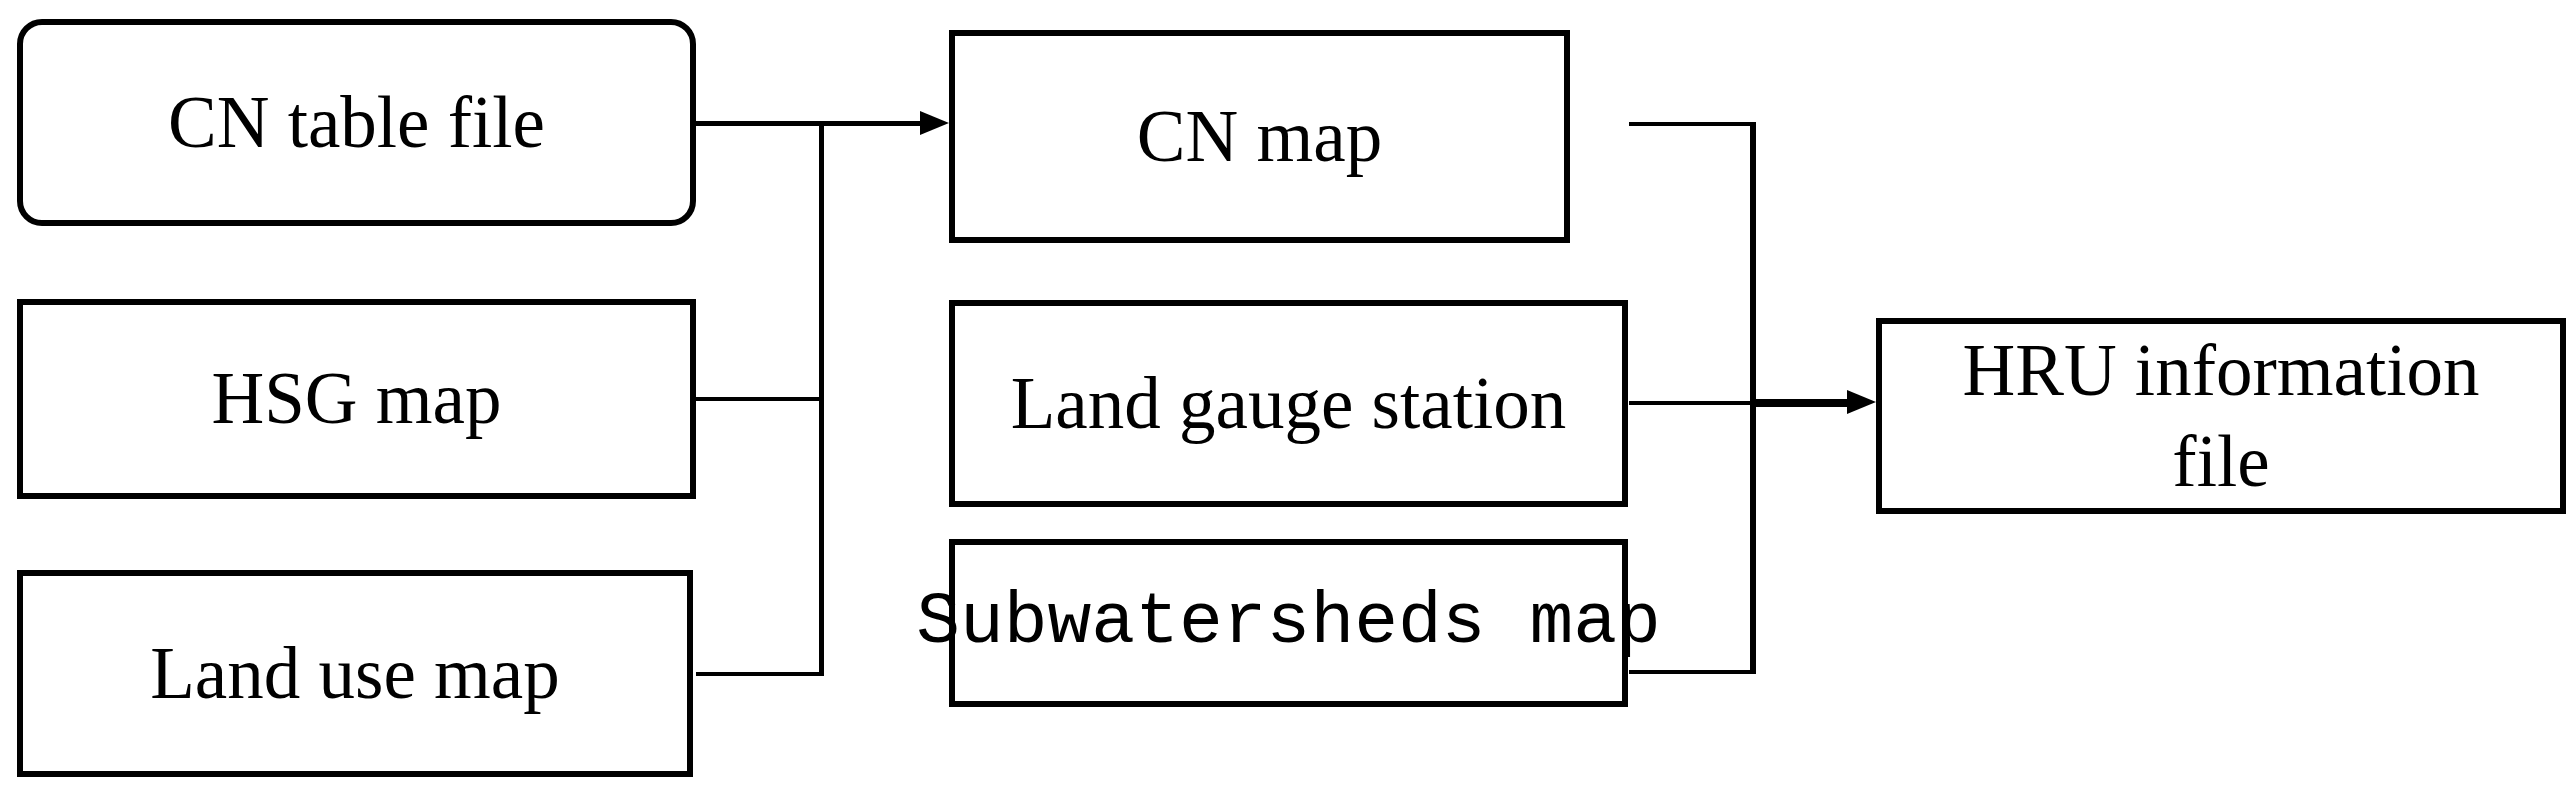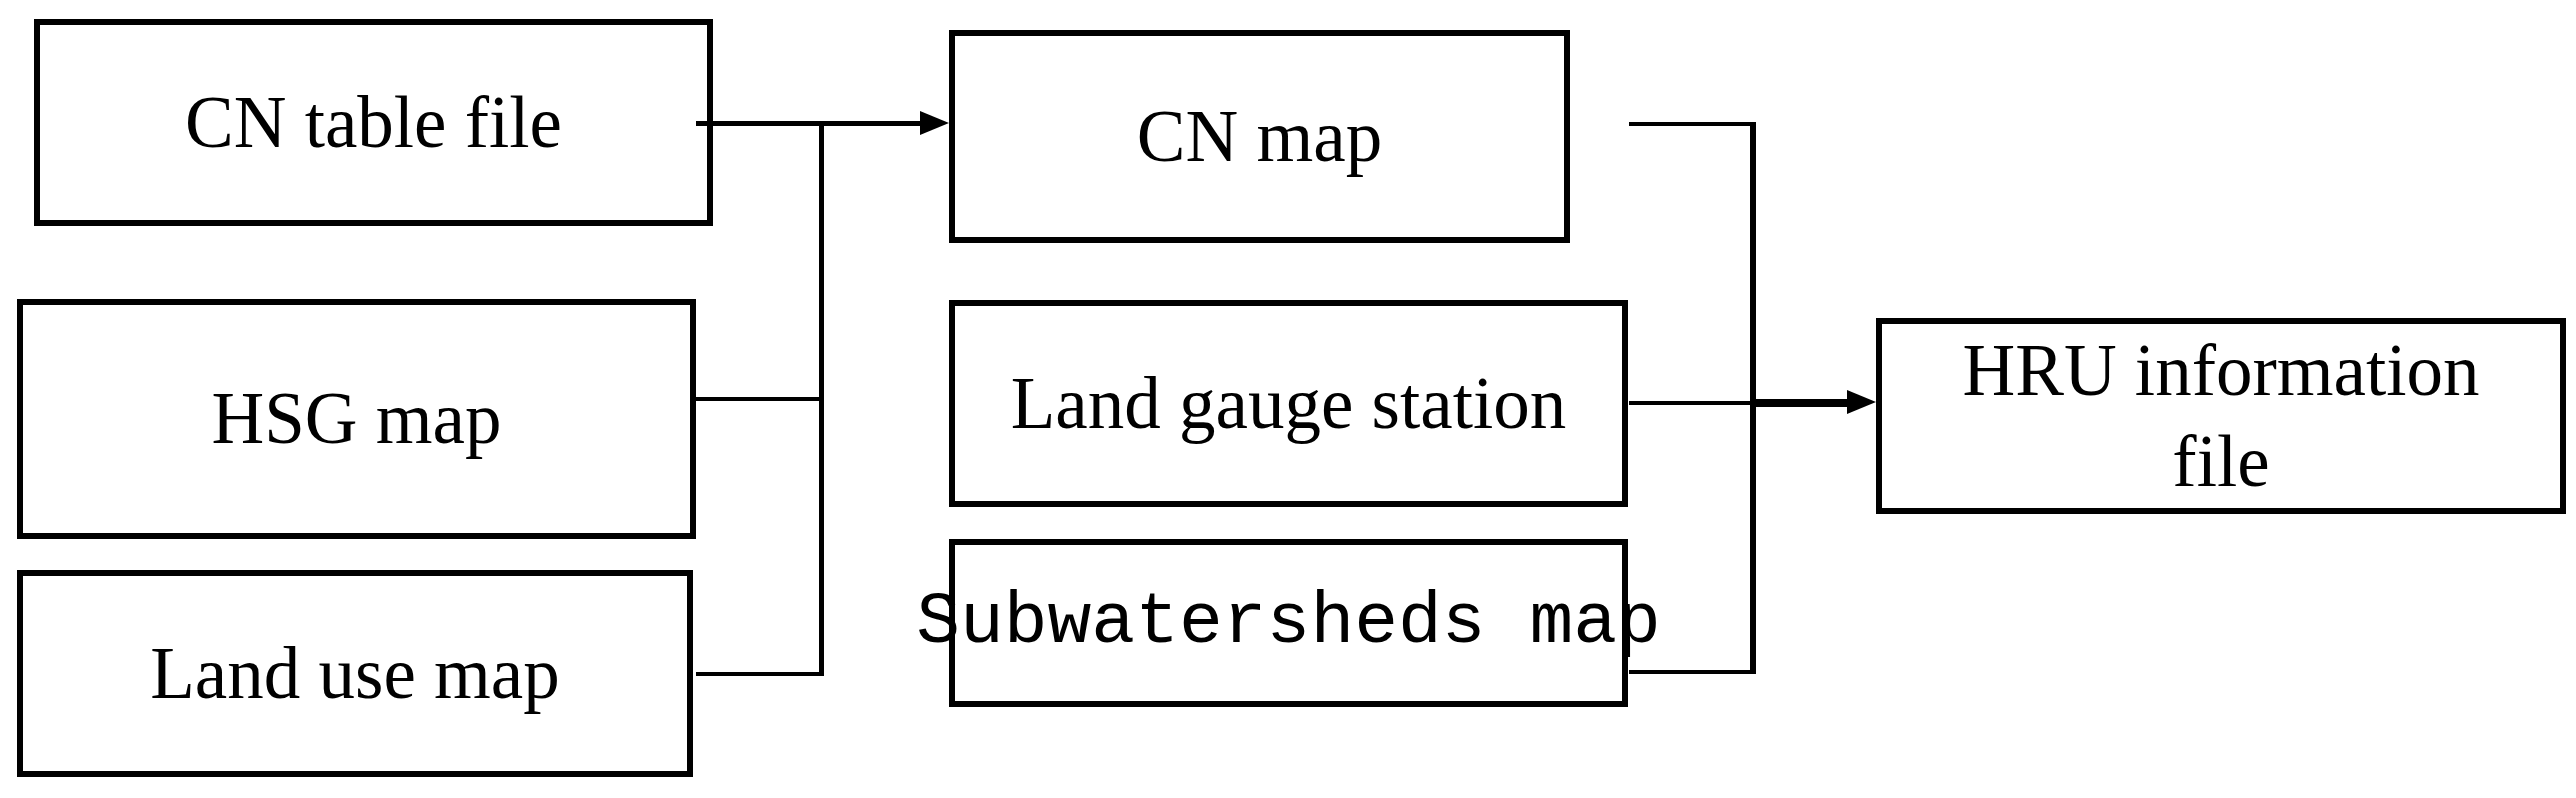--- a/index.html
+++ b/index.html
@@ -37,22 +37,22 @@
   .arrowhead {
     position: absolute;
     width: 0;
     height: 0;
     border-top: 12.8px solid transparent;
     border-bottom: 12.8px solid transparent;
     border-left: 29px solid #000000;
   }
 
   
-  #box-cn-table-file   { left: 34px;   top: 19px;  width: 679px; height: 207px; }
-  #box-hsg-map         { left: 17px;   top: 299px; width: 679px; height: 240px; }
+  #box-cn-table-file   { left: 17px;   top: 19px;  width: 679px; height: 207px; border-radius: 25px; }
+  #box-hsg-map         { left: 17px;   top: 299px; width: 679px; height: 200px; }
   #box-land-use-map    { left: 17px;   top: 570px; width: 676px; height: 207px; }
   
   #box-cn-map          { left: 949px; top: 30px;  width: 621px; height: 213px; align-items: center; }
   #box-rain-gauge      { left: 949px; top: 300px; width: 679px; height: 207px; }
   #box-subwatersheds   { left: 949px; top: 539px; width: 679px; height: 168px; font-family: Liberation Mono, monospace; }
   
   #box-hru-file        { left: 1876px; top: 318px; width: 690px; height: 196px; text-align: center; }
 
   
   #edge-cn-table-out   { left: 696px;  top: 121px; width: 224px; height: 5.1px; }

